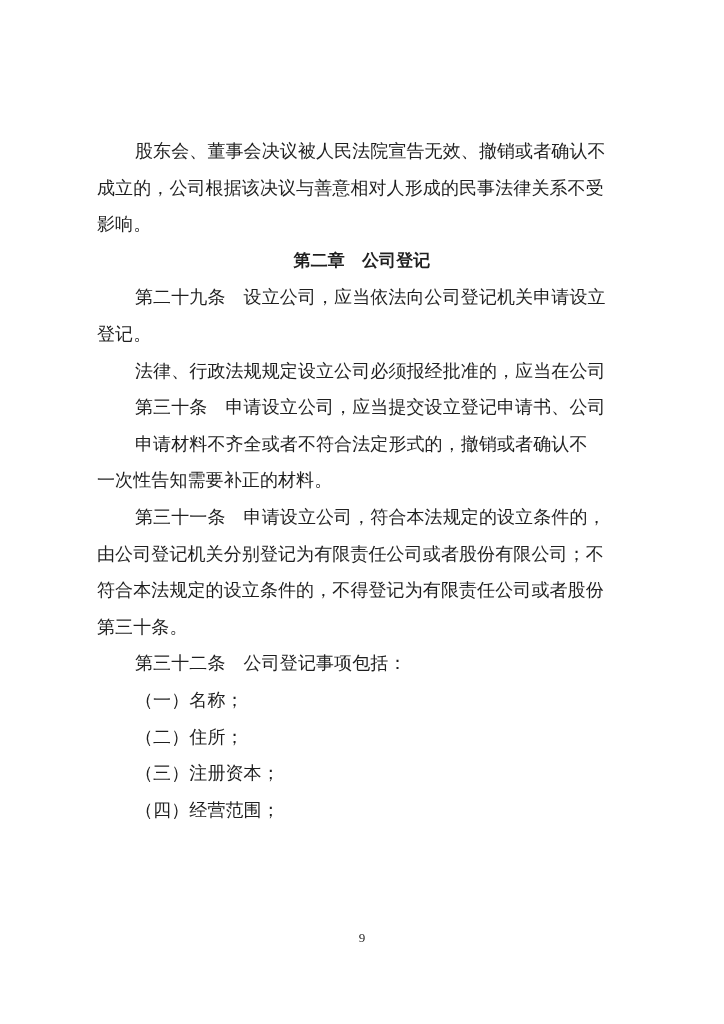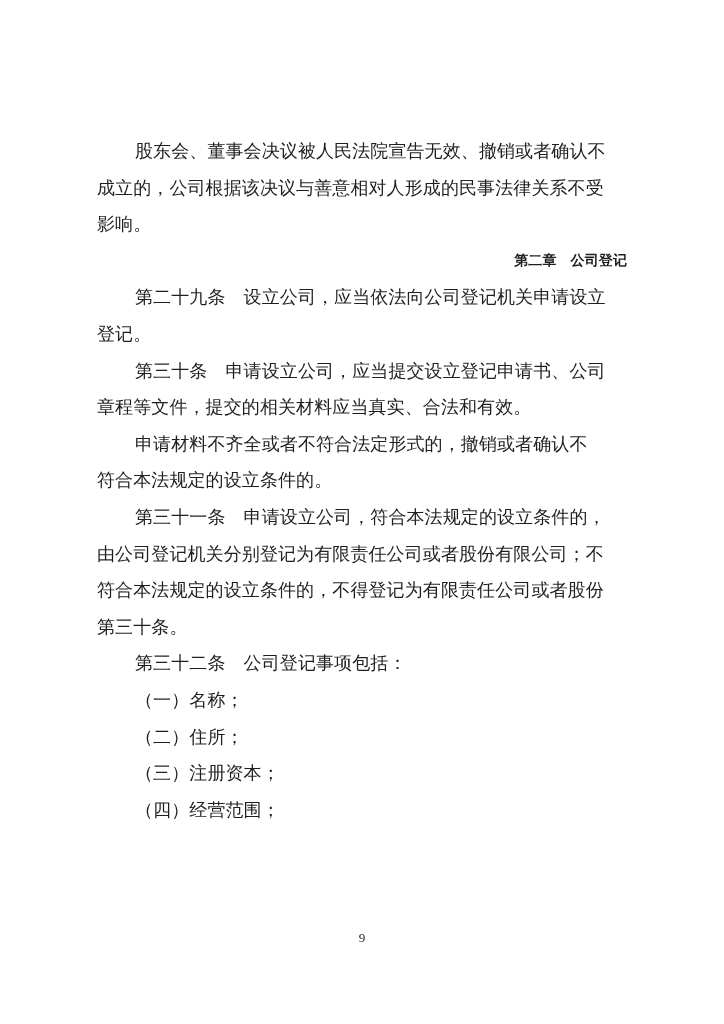--- a/index.html
+++ b/index.html
@@ -28,22 +28,22 @@
     line-height: 36.6px;
     height: 36.6px;
     white-space: nowrap;
     letter-spacing: 0.1px;
   }
   .line.indent {
     text-indent: 38px;
   }
   .line.heading {
     font-weight: bold;
-    font-size: 14px;
-    text-align: right;
+    font-size: 17px;
+    text-align: center;
     text-indent: 0;
     white-space: nowrap;
   }
   .page-number {
     position: absolute;
     left: 0;
     right: 0;
     top: 930px;
     text-align: center;
     font-size: 13px;
@@ -54,24 +54,24 @@
 <body>
 
 <div class="page">
   <div class="content">
       <div class="line indent">股东会、董事会决议被人民法院宣告无效、撤销或者确认不</div>
       <div class="line flush">成立的，公司根据该决议与善意相对人形成的民事法律关系不受</div>
       <div class="line flush">影响。</div>
       <div class="line heading">第二章　公司登记</div>
       <div class="line indent">第二十九条　设立公司，应当依法向公司登记机关申请设立</div>
       <div class="line flush">登记。</div>
+      <div class="line indent">法律、行政法规规定设立公司必须报经批准的，应当在公司</div>
       <div class="line indent">第三十条　申请设立公司，应当提交设立登记申请书、公司</div>
-      <div class="line flush">章程等文件，提交的相关材料应当真实、合法和有效。</div>
       <div class="line indent">申请材料不齐全或者不符合法定形式的，撤销或者确认不</div>
-      <div class="line flush">符合本法规定的设立条件的。</div>
+      <div class="line flush">一次性告知需要补正的材料。</div>
       <div class="line indent">第三十一条　申请设立公司，符合本法规定的设立条件的，</div>
       <div class="line flush">由公司登记机关分别登记为有限责任公司或者股份有限公司；不</div>
       <div class="line flush">符合本法规定的设立条件的，不得登记为有限责任公司或者股份</div>
       <div class="line flush">第三十条。</div>
       <div class="line indent">第三十二条　公司登记事项包括：</div>
       <div class="line indent">（一）名称；</div>
       <div class="line indent">（二）住所；</div>
       <div class="line indent">（三）注册资本；</div>
       <div class="line indent">（四）经营范围；</div>
     </div>

